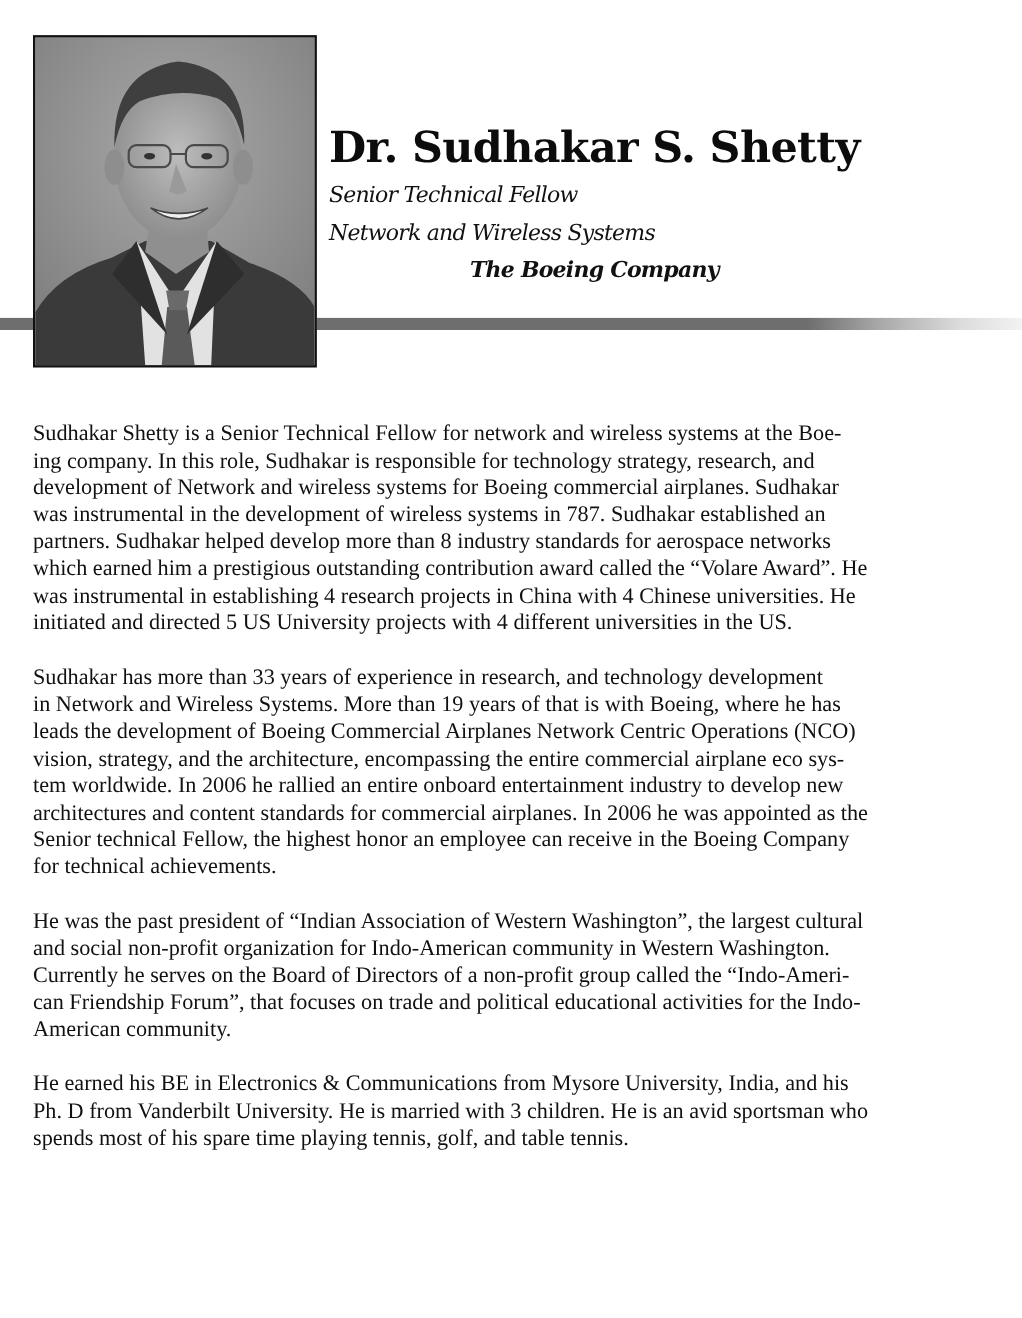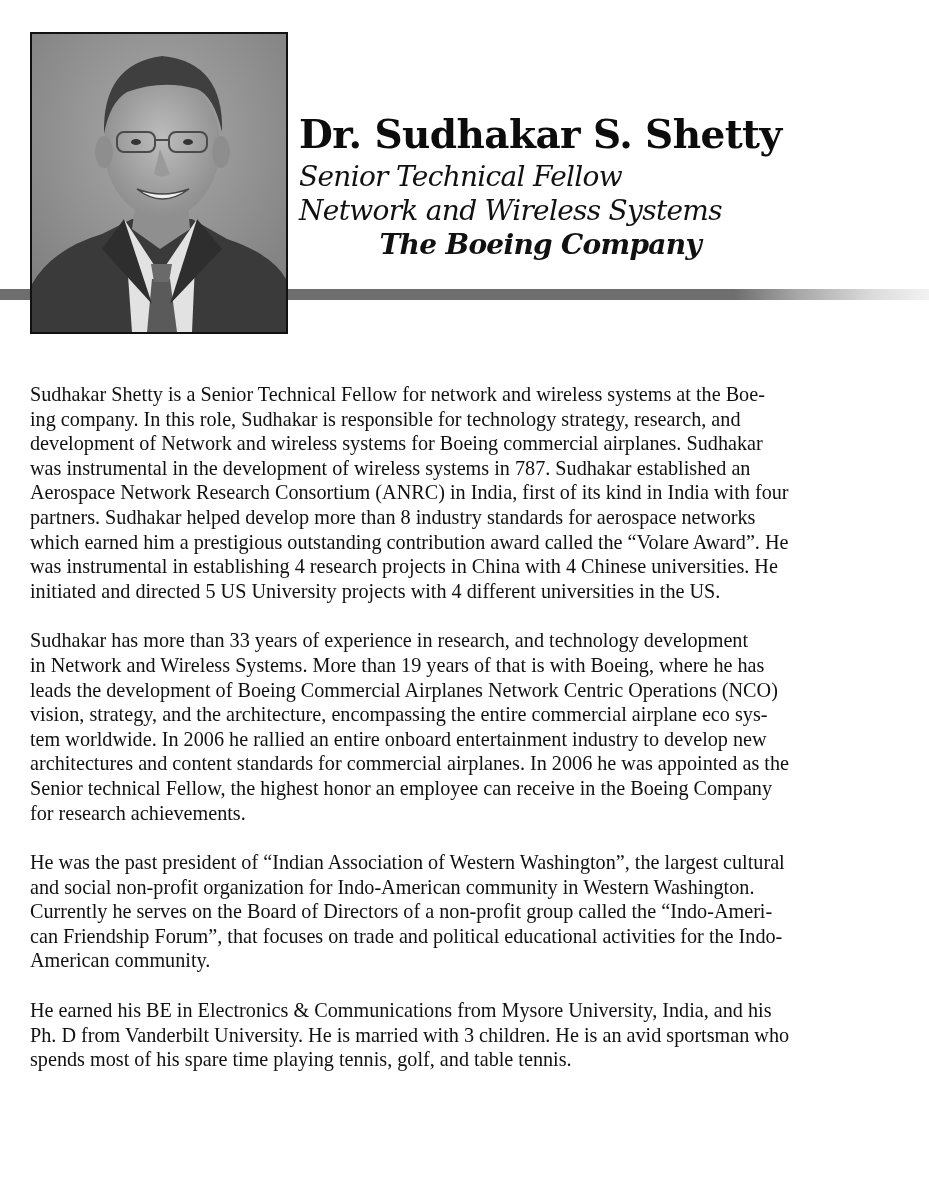--- a/index.html
+++ b/index.html
@@ -15,21 +15,21 @@
     border: 2px solid #111; background: #9a9a9a; overflow: hidden;
   }
   .photo-frame svg { display: block; width: 100%; height: 100%; }
 
   .header-text { position: absolute; left: 299px; top: 108px; }
   .name {
     font-family: "DejaVu Serif", serif; font-weight: bold; font-size: 39px;
     letter-spacing: -0.6px; line-height: 52px; color: #0c0c0c; margin: 0; white-space: nowrap;
   }
   .sub {
-    font-family: "DejaVu Serif", serif; font-style: italic; font-size: 28px;
+    font-family: "DejaVu Serif", serif; font-style: italic; font-size: 20px;
     line-height: 34px; color: #111; margin: 0; white-space: nowrap; letter-spacing: -0.7px;
   }
   .sub.bold { font-weight: bold; text-align: center; }
 
   .bio { position: absolute; left: 30px; top: 382px; width: 880px; }
   .bio p {
     margin: 0 0 25px 0; font-size: 20.2px; line-height: 24.6px; color: #111;
   }
   .bio .line { display: block; white-space: nowrap; }
 </style>
@@ -90,35 +90,34 @@
   <p class="sub">Network and Wireless Systems</p>
   <p class="sub bold">The Boeing Company</p>
 </div>
 
 <div class="bio">
   <p>
     <span class="line">Sudhakar Shetty is a Senior Technical Fellow for network and wireless systems at the Boe-</span>
     <span class="line">ing company. In this role, Sudhakar is responsible for technology strategy, research, and</span>
     <span class="line">development of Network and wireless systems for Boeing commercial airplanes. Sudhakar</span>
     <span class="line">was instrumental in the development of wireless systems in 787. Sudhakar established an</span>
-    <span class="line">Aerospace Network Research Consortium (ANRC) in India, first of its kind in India with four</span>
     <span class="line">partners. Sudhakar helped develop more than 8 industry standards for aerospace networks</span>
     <span class="line">which earned him a prestigious outstanding contribution award called the “Volare Award”. He</span>
     <span class="line">was instrumental in establishing 4 research projects in China with 4 Chinese universities. He</span>
     <span class="line">initiated and directed 5 US University projects with 4 different universities in the US.</span>
   </p>
   <p>
     <span class="line">Sudhakar has more than 33 years of experience in research, and technology development</span>
     <span class="line">in Network and Wireless Systems. More than 19 years of that is with Boeing, where he has</span>
     <span class="line">leads the development of Boeing Commercial Airplanes Network Centric Operations (NCO)</span>
     <span class="line">vision, strategy, and the architecture, encompassing the entire commercial airplane eco sys-</span>
     <span class="line">tem worldwide. In 2006 he rallied an entire onboard entertainment industry to develop new</span>
     <span class="line">architectures and content standards for commercial airplanes. In 2006 he was appointed as the</span>
     <span class="line">Senior technical Fellow, the highest honor an employee can receive in the Boeing Company</span>
-    <span class="line">for research achievements.</span>
+    <span class="line">for technical achievements.</span>
   </p>
   <p>
     <span class="line">He was the past president of “Indian Association of Western Washington”, the largest cultural</span>
     <span class="line">and social non-profit organization for Indo-American community in Western Washington.</span>
     <span class="line">Currently he serves on the Board of Directors of a non-profit group called the “Indo-Ameri-</span>
     <span class="line">can Friendship Forum”, that focuses on trade and political educational activities for the Indo-</span>
     <span class="line">American community.</span>
   </p>
   <p>
     <span class="line">He earned his BE in Electronics &amp; Communications from Mysore University, India, and his</span>

